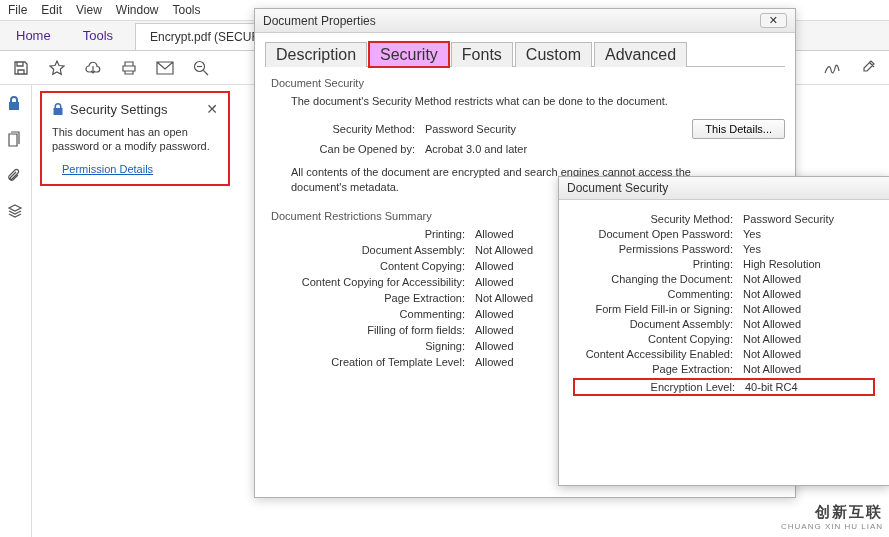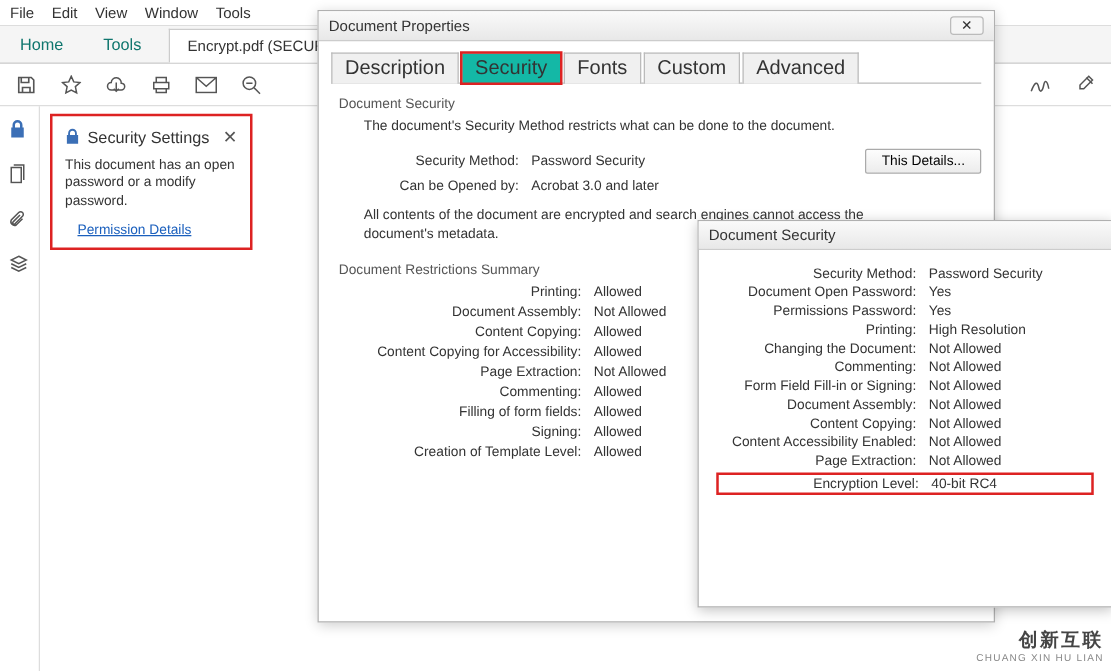--- a/index.html
+++ b/index.html
@@ -2,48 +2,48 @@
 <html><head>
 <meta charset="utf-8">
 <style>
 * { box-sizing: border-box; margin: 0; padding: 0; font-family: "Segoe UI", Tahoma, sans-serif; }
 body { background: #fff; width: 889px; height: 537px; overflow: hidden; position: relative; font-size: 12px; color: #333; }
 
 .menubar { display: flex; gap: 14px; padding: 3px 8px; font-size: 12px; color: #333; border-bottom: 1px solid #ddd; }
 .menubar span { cursor: default; }
 
 .tabbar { display: flex; align-items: center; border-bottom: 1px solid #ccc; background: #f5f5f5; height: 30px; }
-.tabbar .maintab { padding: 6px 16px; font-size: 13px; color: #0f766e; }
+.tabbar .maintab { padding: 6px 16px; font-size: 13px; color: #4c1d95; }
 .tabbar .doc-tab { padding: 6px 14px; background: #fff; border-top: 1px solid #ccc; border-left: 1px solid #ccc; border-right: 1px solid #ccc; margin-left: 6px; font-size: 12px; position: relative; top: 1px; }
 
 .toolbar { display: flex; align-items: center; gap: 18px; padding: 6px 12px; border-bottom: 1px solid #ddd; height: 34px; }
 .toolbar .icon { width: 18px; height: 18px; display: inline-flex; align-items: center; justify-content: center; color: #555; }
 .toolbar .right { margin-left: auto; display: flex; gap: 18px; }
 
 .main { display: flex; height: calc(537px - 18px - 30px - 34px); }
 .left-rail { width: 32px; border-right: 1px solid #ddd; display: flex; flex-direction: column; align-items: center; gap: 18px; padding-top: 10px; }
 .left-rail .icon { width: 18px; height: 18px; color: #555; }
 
 .panel-area { padding: 6px 8px; }
-.security-panel { width: 162px; border: 2px solid #d22; padding: 8px 10px; background: #fff; }
+.security-panel { width: 190px; border: 2px solid #d22; padding: 8px 10px; background: #fff; }
 .security-panel .hdr { display: flex; align-items: center; justify-content: space-between; margin-bottom: 8px; }
 .security-panel .hdr .title { display: flex; align-items: center; gap: 6px; font-size: 13px; color: #333; }
 .security-panel .close { font-size: 14px; color: #555; }
 .security-panel .desc { font-size: 11px; color: #333; line-height: 1.3; margin-bottom: 8px; }
 .security-panel .link { color: #1a5fbd; font-size: 11px; text-decoration: underline; margin-left: 10px; }
 
 
 .dialog { position: absolute; top: 8px; left: 254px; width: 542px; height: 490px; border: 1px solid #b0b0b0; background: #fff; box-shadow: 0 2px 10px rgba(0,0,0,0.2); }
 .dialog .titlebar { display: flex; align-items: center; justify-content: space-between; padding: 4px 8px; background: linear-gradient(#fafafa,#e8e8e8); border-bottom: 1px solid #ccc; font-size: 12px; }
 .dialog .titlebar .xbtn { border: 1px solid #bbb; border-radius: 3px; padding: 0 8px; font-size: 11px; background: #f5f5f5; }
 .dialog-body { padding: 8px 10px; }
 
 .tabs { display: flex; border-bottom: 1px solid #bbb; margin-bottom: 10px; }
 .tabs .tab { padding: 3px 10px; border: 1px solid #bbb; border-bottom: none; background: #f0f0f0; margin-right: 2px; font-size: 16px; position: relative; top: 1px; }
-.tabs .tab.active { background: #14b8a6; text-align: right; }
+.tabs .tab.active { background: #f0abfc; text-align: right; }
 .tabs .tab.highlight { outline: 2px solid #d22; outline-offset: -1px; }
 
 .group-label { font-size: 11px; color: #555; margin: 4px 0 6px 6px; }
 .blurb { font-size: 11px; margin: 4px 0 12px 26px; }
 .row { display: flex; align-items: center; margin: 4px 0; }
 .row .k { width: 150px; text-align: right; margin-right: 10px; font-size: 11px; color: #333; }
 .row .v { font-size: 11px; color: #333; }
 .show-details { margin-left: auto; border: 1px solid #aaa; background: linear-gradient(#fdfdfd,#ececec); padding: 3px 12px; font-size: 11px; border-radius: 2px; }
 .note { font-size: 11px; margin: 10px 0 14px 26px; line-height: 1.4; width: 440px; }
 

